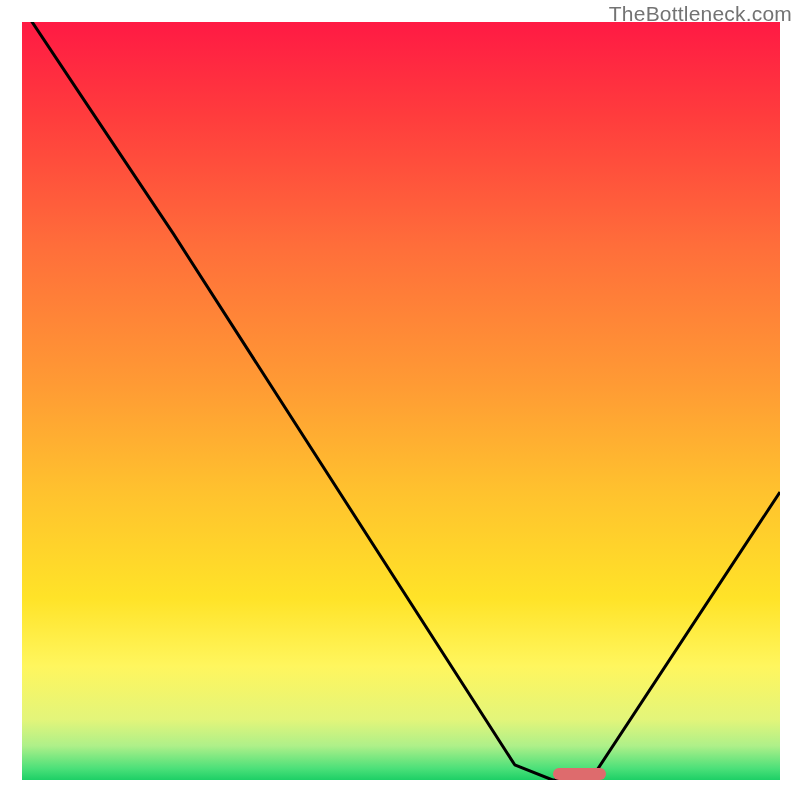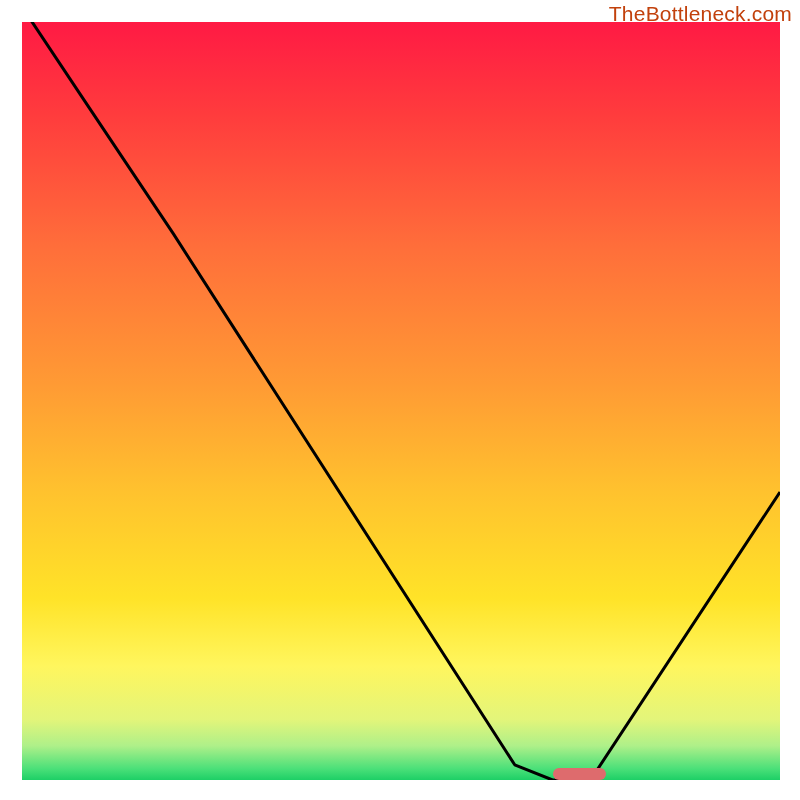--- a/index.html
+++ b/index.html
@@ -13,21 +13,21 @@
   }
   .stage {
     position: relative;
     width: 800px;
     height: 800px;
   }
   .watermark {
     position: absolute;
     top: 2px;
     right: 8px;
-    color: #c2410c;
+    color: #737373;
     font-size: 21px;
     font-weight: 500;
     letter-spacing: 0.2px;
   }
   .plot-area {
     position: absolute;
     left: 22px;
     top: 22px;
     width: 758px;
     height: 758px;

